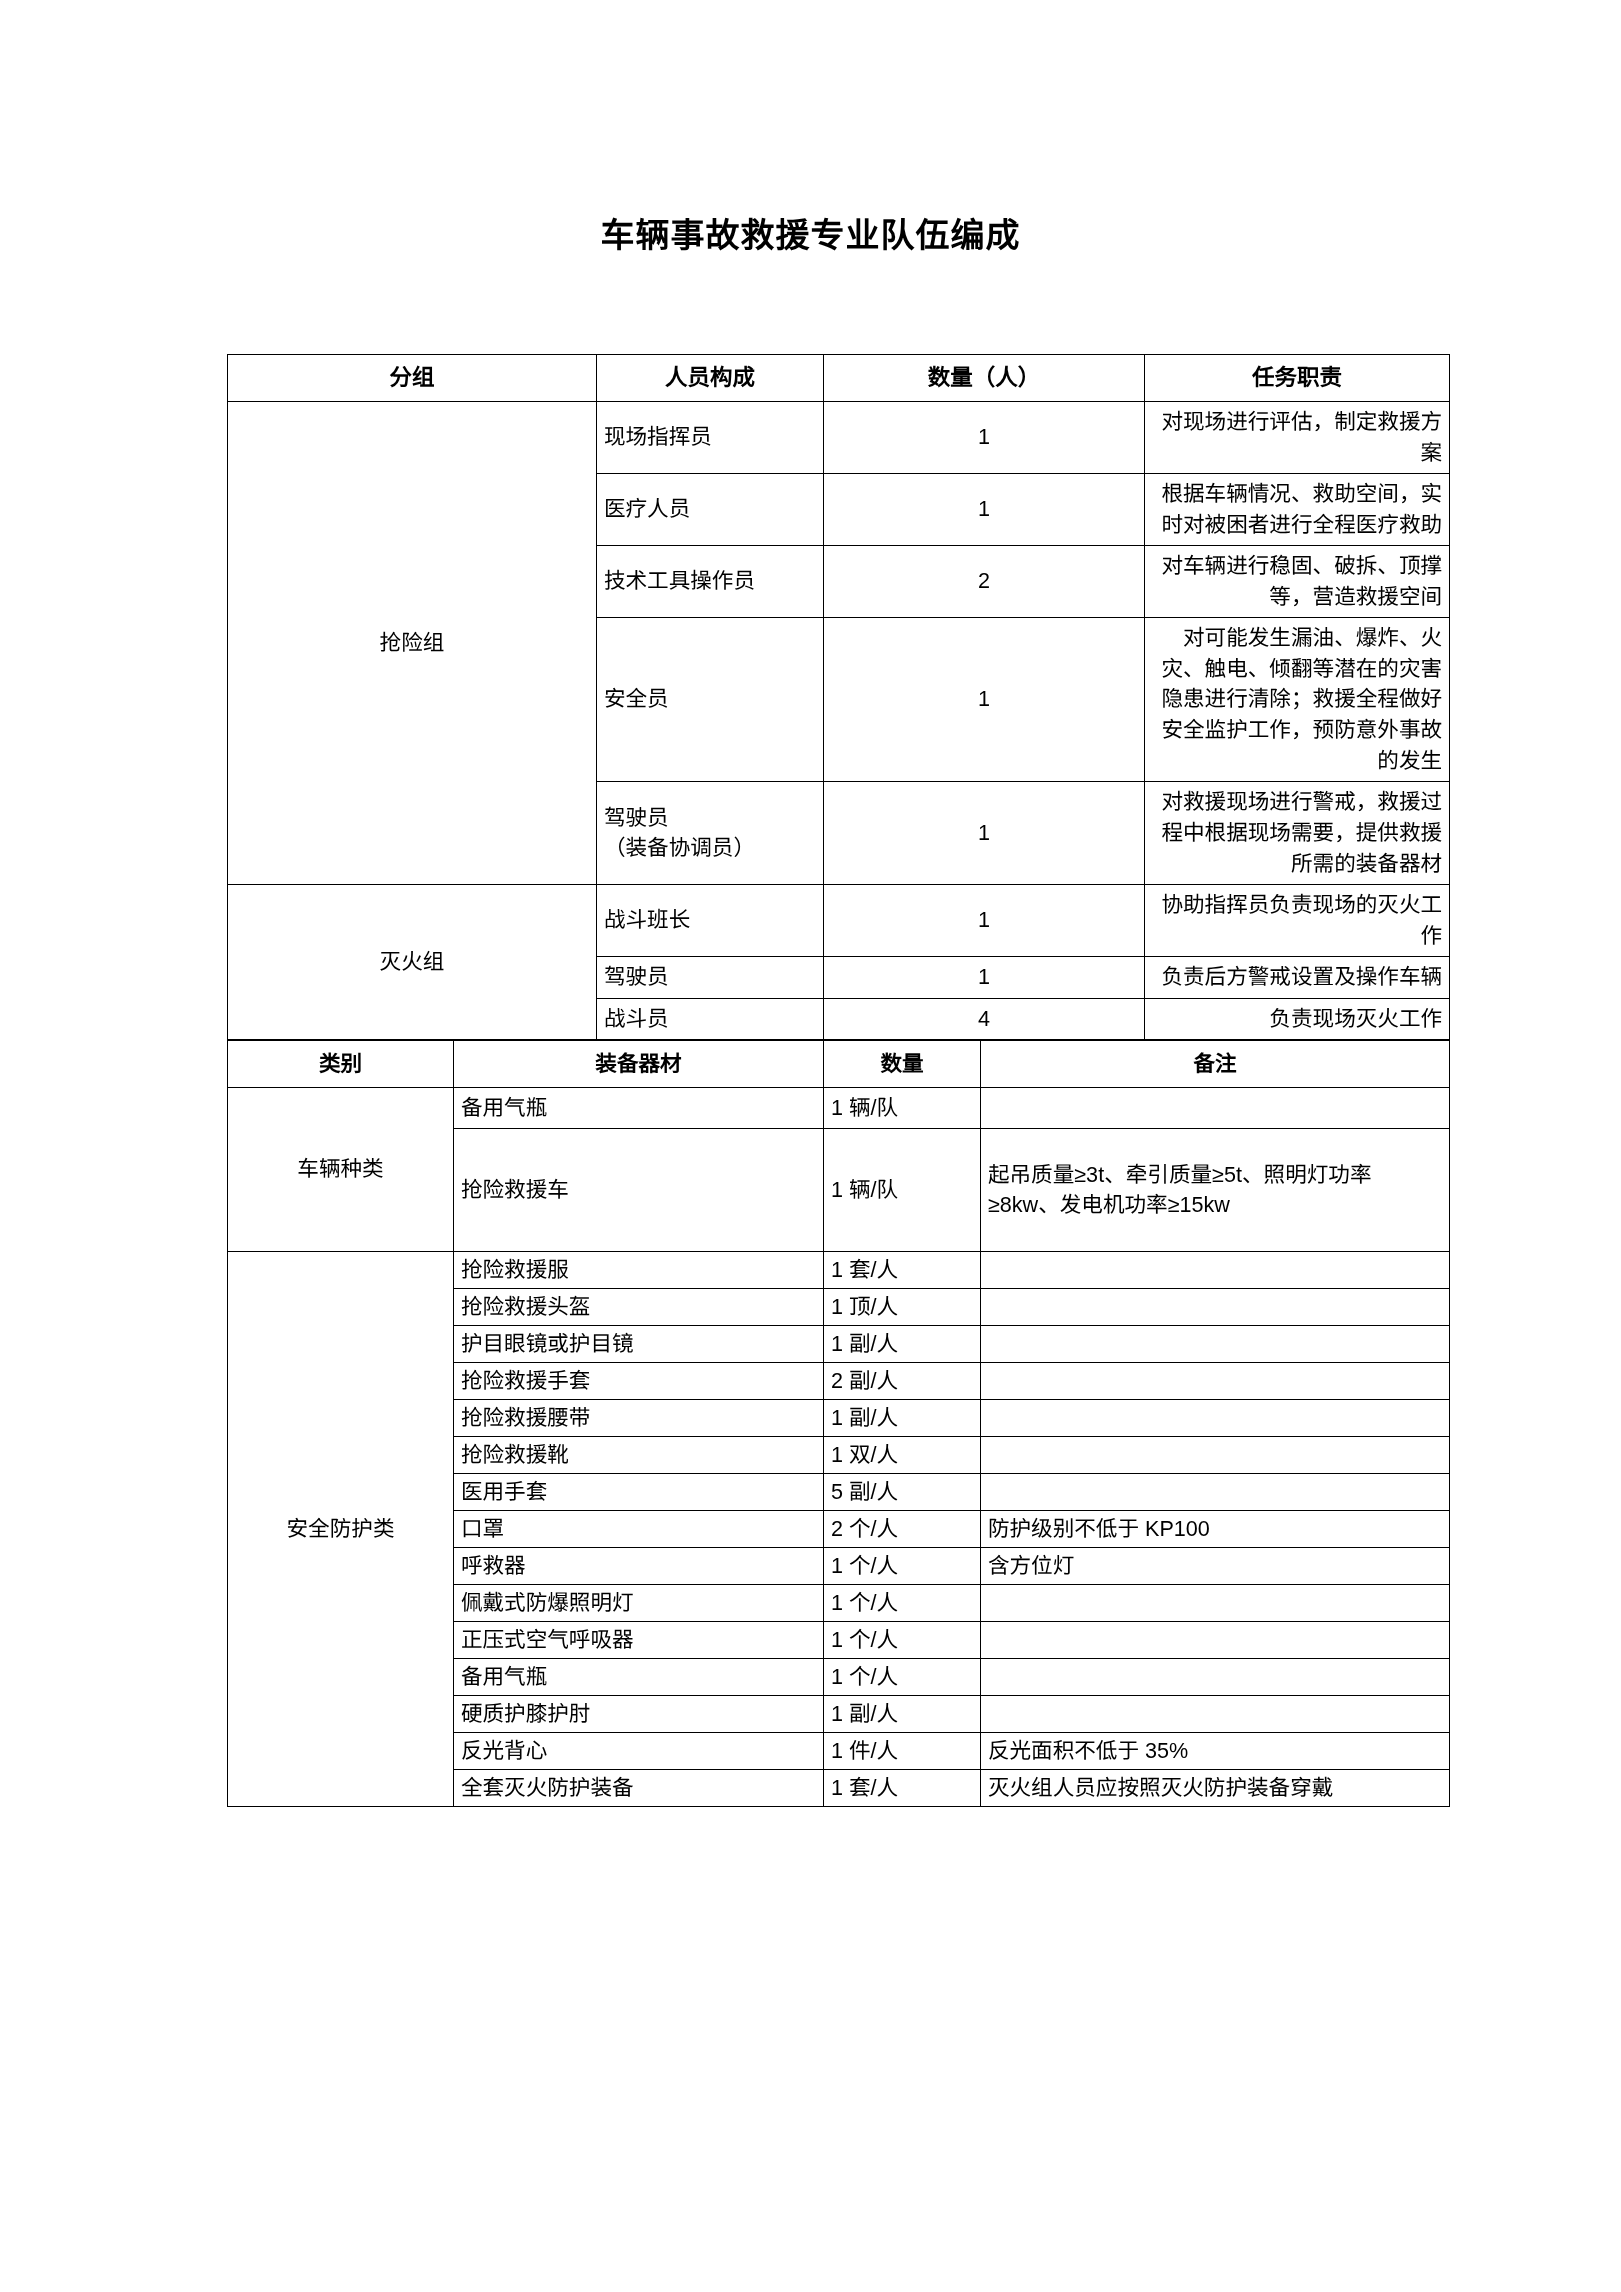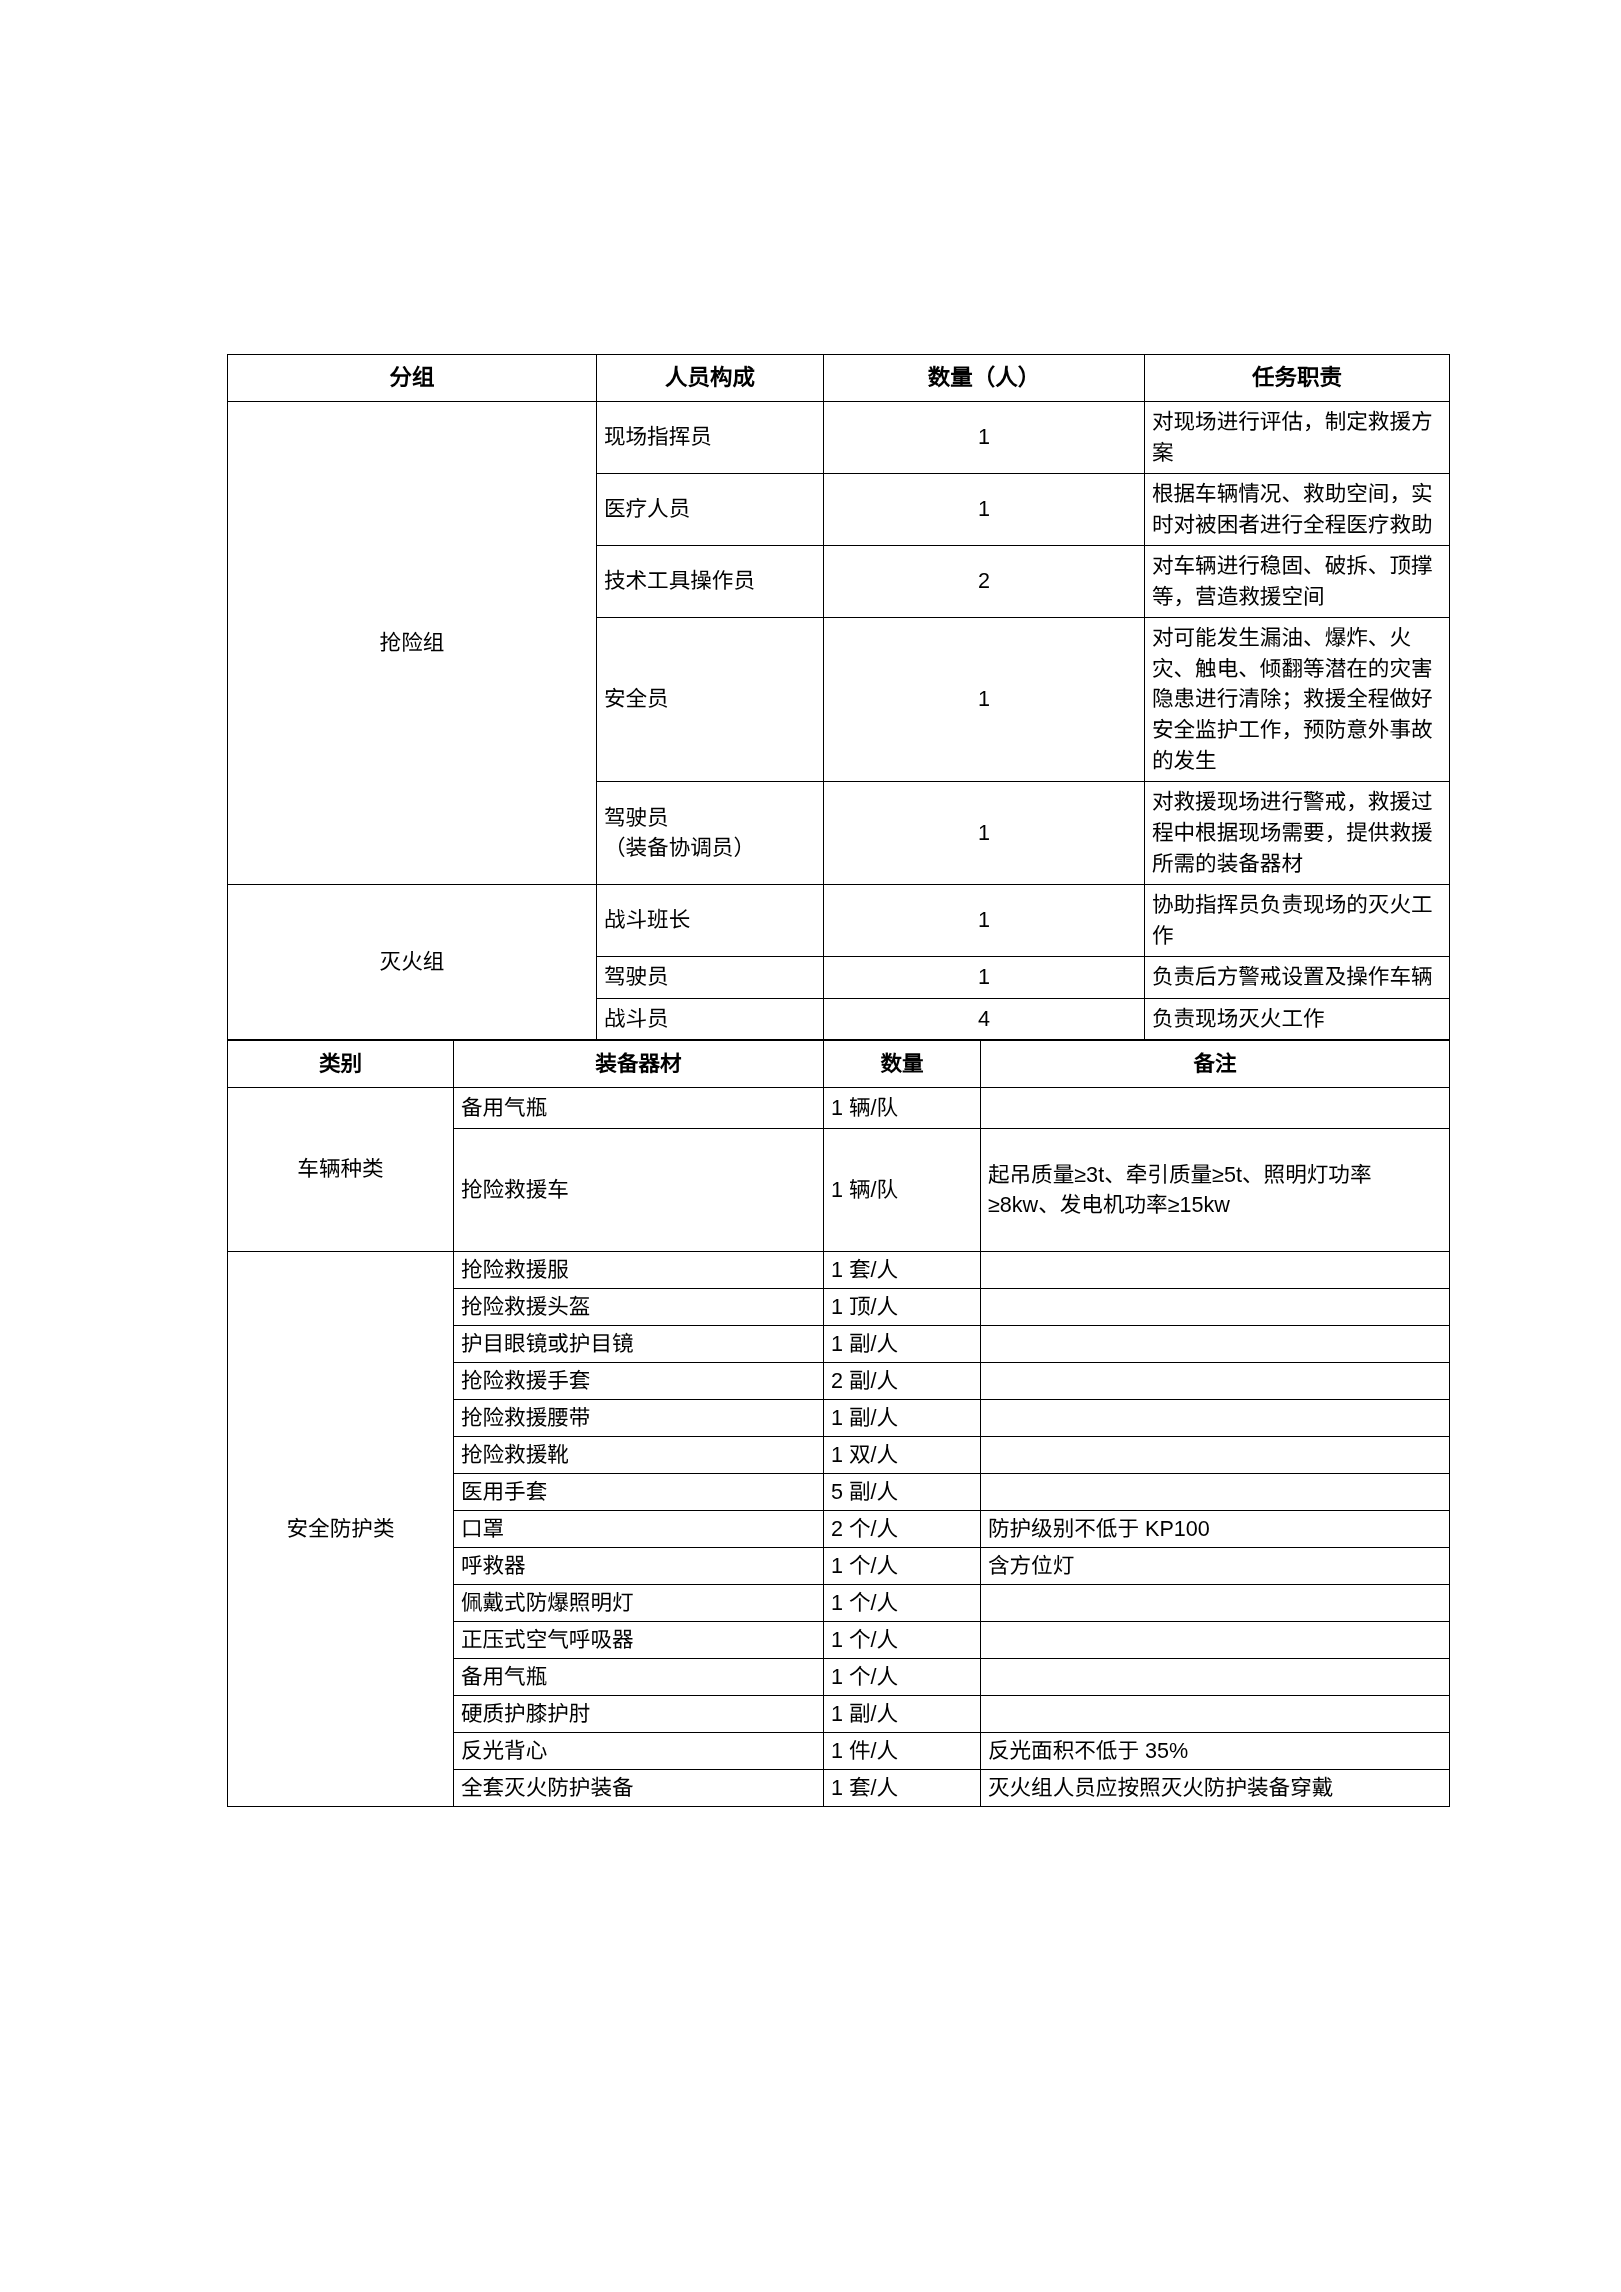--- a/index.html
+++ b/index.html
@@ -78,33 +78,34 @@
   .t2 col.c4 { width: 469px; }
 
   .t2 td {
     font-size: 21.6px;
     line-height: 1.4;
   }
   .t2 .body-row td { height: 33px; padding-top: 2.9px; padding-bottom: 2.9px; margin-top: 24px; }
   .t2 .tall-row td { height: 123px; }
   .t2 .mid-row td { height: 41px; }
 
-  .duty { text-align: left; margin-left: 28px; }
+  .duty { text-align: right; margin-left: 28px; }
   .grp {
     text-align: center;
     vertical-align: middle;
   }
   .nowrap-num { text-align: center; }
   .two-line { white-space: pre-line; }
 </style>
 </head>
 <body>
 
 <div class="page">
 
+  <div class="doc-title">车辆事故救援专业队伍编成</div>
 
   <div class="tables-wrap">
 
     <table class="t1">
       <colgroup>
         <col class="c1">
           <col class="c2">
           <col class="c3">
           <col class="c4">
       </colgroup>

